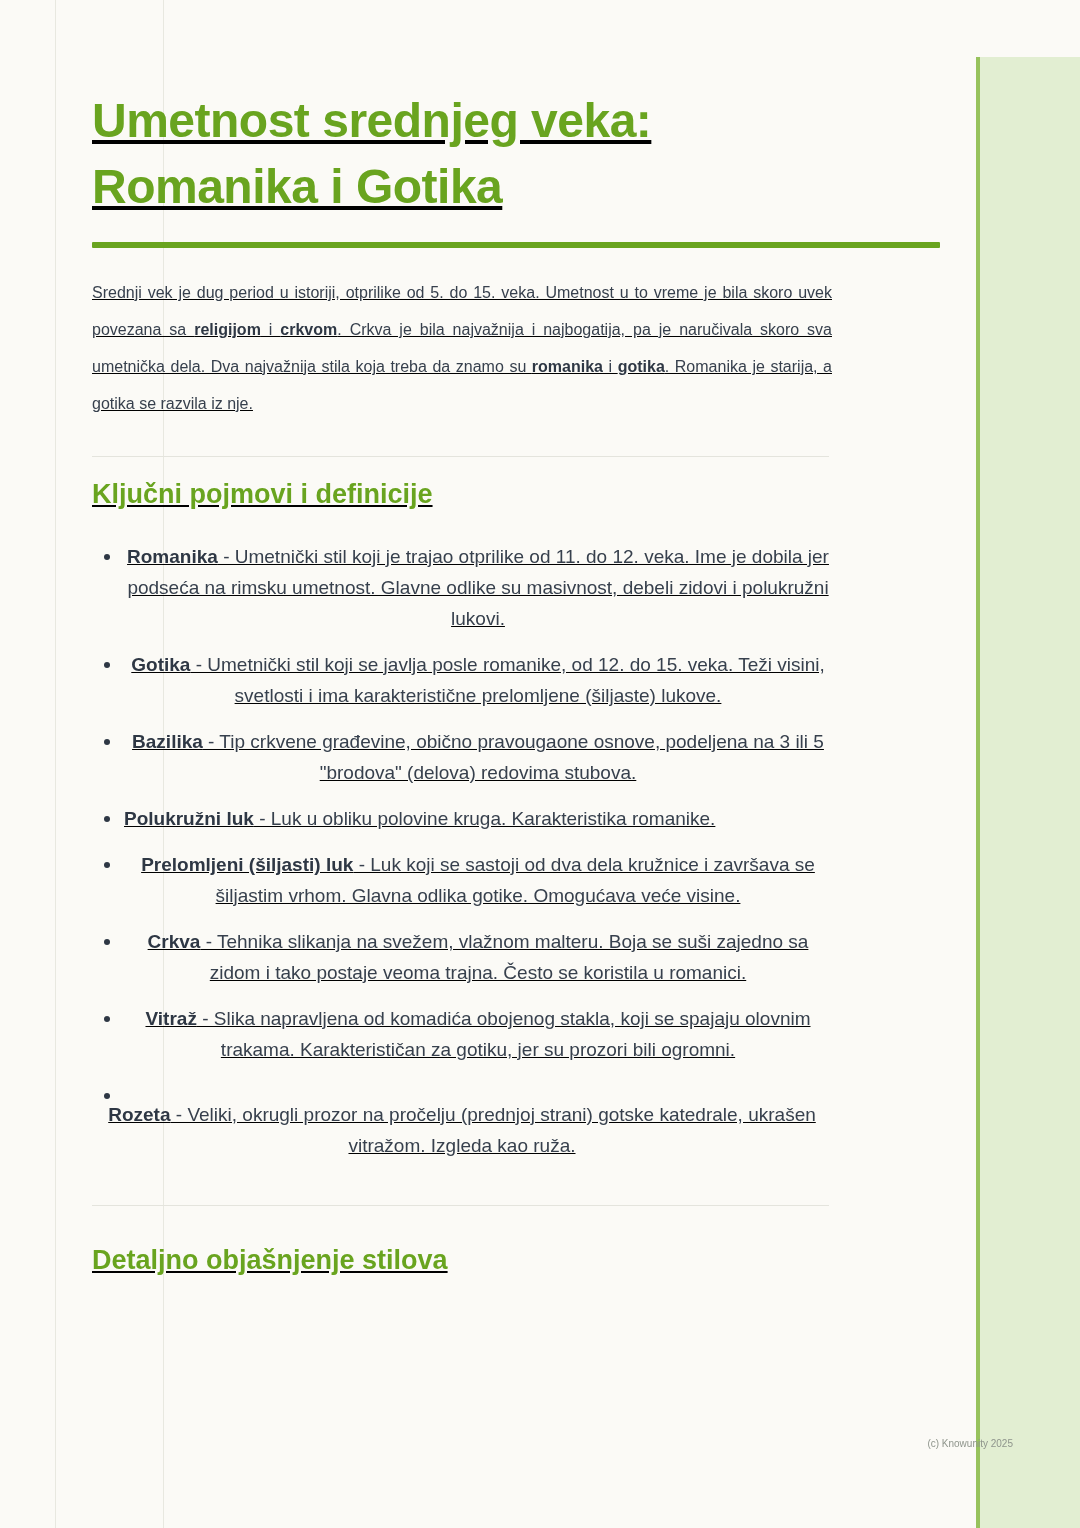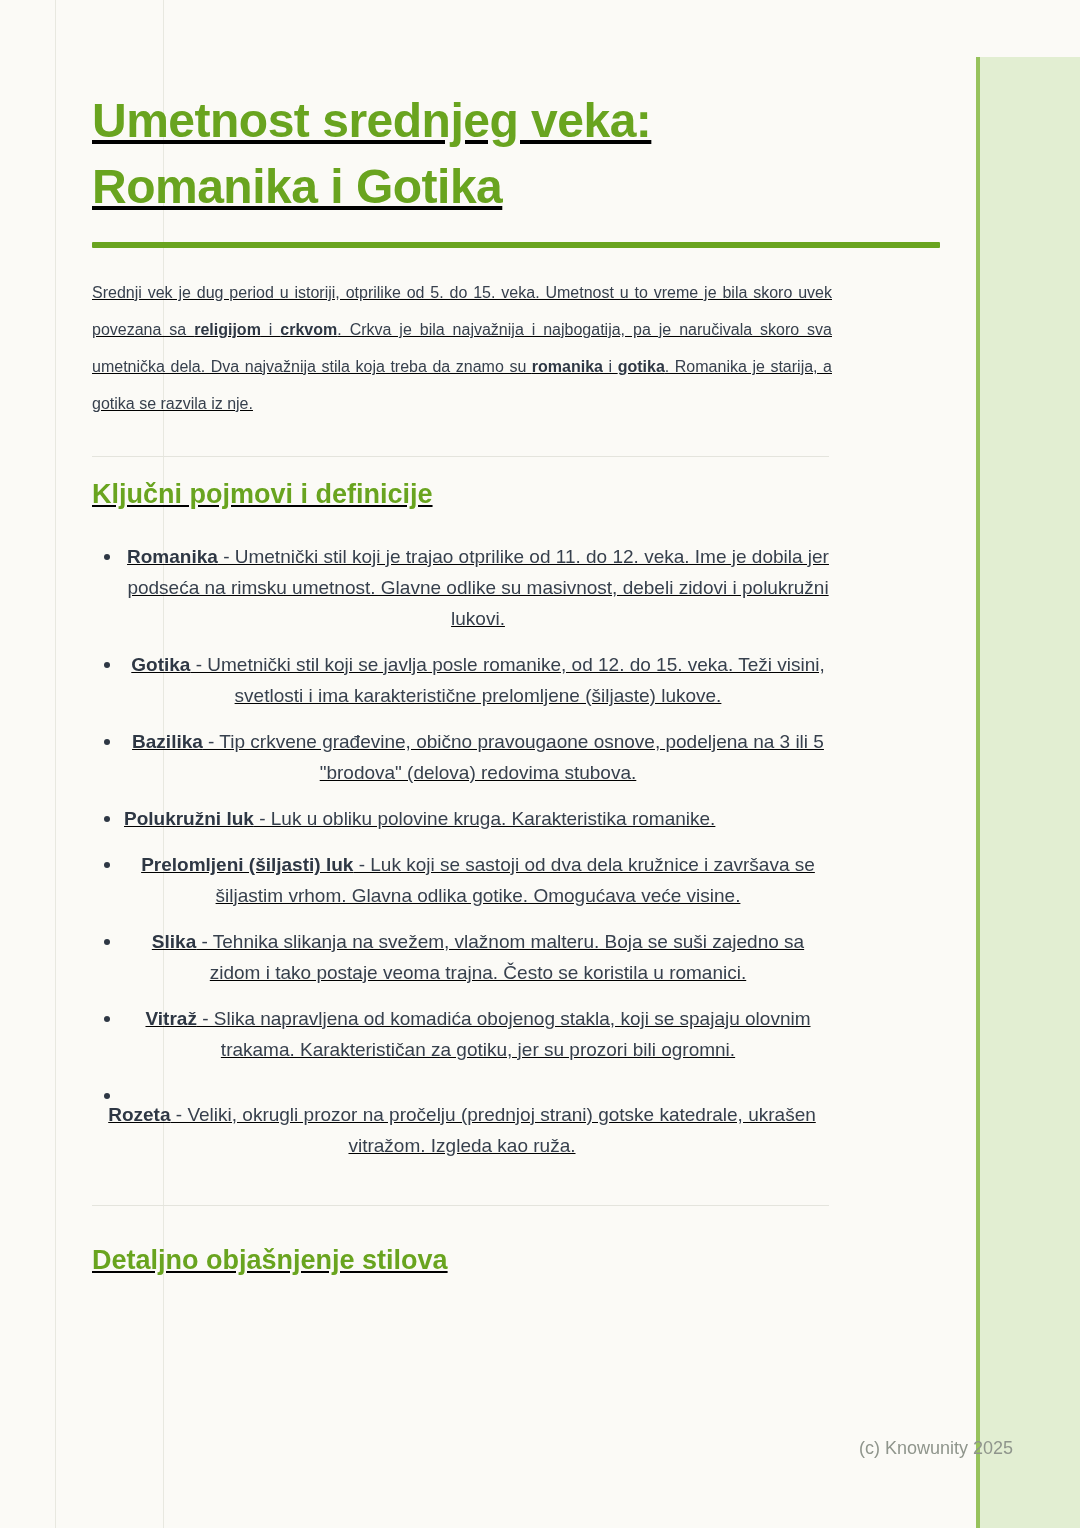--- a/index.html
+++ b/index.html
@@ -106,21 +106,21 @@
   }
   .term-text {
     font-size: 19px;
     line-height: 31px;
     color: #37404d;
   }
   .footer-copyright {
     position: absolute;
     top: 1438px;
     right: 67px;
-    font-size: 18px;
+    font-size: 10px;
     color: #8f958c;
     z-index: 2;
     margin-left: 24px;
   }
 </style>
 </head>
 <body>
 
 <div class="page">
 
@@ -157,21 +157,21 @@
       <li class="term">
         <span class="dot"></span>
         <span class="term-text"><strong>Polukružni luk</strong><span> - Luk u obliku polovine kruga. Karakteristika romanike.</span></span>
       </li>
       <li class="term">
         <span class="dot"></span>
         <span class="term-text"><strong>Prelomljeni (šiljasti) luk</strong><span> - Luk koji se sastoji od dva dela kružnice i završava se šiljastim vrhom. Glavna odlika gotike. Omogućava veće visine.</span></span>
       </li>
       <li class="term">
         <span class="dot"></span>
-        <span class="term-text"><strong>Slika</strong><span> - Tehnika slikanja na svežem, vlažnom malteru. Boja se suši zajedno sa zidom i tako postaje veoma trajna. Često se koristila u romanici.</span></span>
+        <span class="term-text"><strong>Crkva</strong><span> - Tehnika slikanja na svežem, vlažnom malteru. Boja se suši zajedno sa zidom i tako postaje veoma trajna. Često se koristila u romanici.</span></span>
       </li>
       <li class="term">
         <span class="dot"></span>
         <span class="term-text"><strong>Vitraž</strong><span> - Slika napravljena od komadića obojenog stakla, koji se spajaju olovnim trakama. Karakterističan za gotiku, jer su prozori bili ogromni.</span></span>
       </li>
       <li class="term">
         <span class="dot"></span>
         <span class="term-text"><strong>Rozeta</strong><span> - Veliki, okrugli prozor na pročelju (prednjoj strani) gotske katedrale, ukrašen vitražom. Izgleda kao ruža.</span></span>
       </li>
     </ul>

